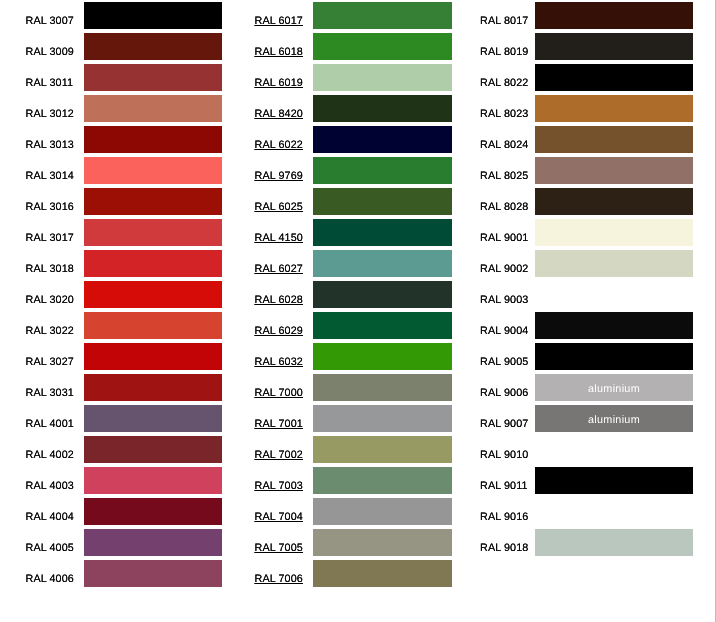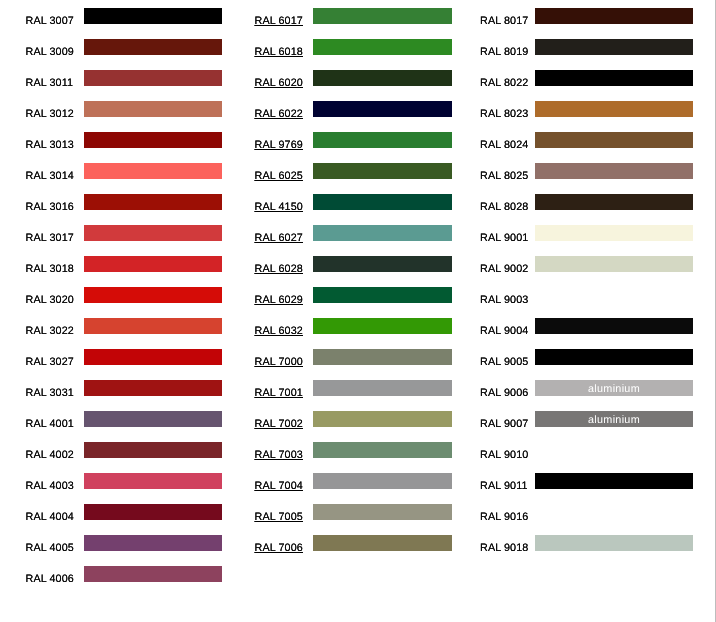--- a/index.html
+++ b/index.html
@@ -18,21 +18,21 @@
   .row{position:relative;height:31px;display:flex;align-items:center;}
   .lbl{
     font-size:10.8px;color:#0d0d0d;letter-spacing:0.1px;white-space:nowrap;
     text-align:left;position:relative;top:1px;
     text-shadow:0 0 0.35px rgba(0,0,0,0.95);
     margin-top:8px;
   }
   .col1 .lbl{width:47px;margin-left:25.5px;}
   .col2 .lbl{width:47px;margin-left:23.5px;}
   .col3 .lbl{width:47px;margin-left:19px;}
-  .sw{height:16px;display:block;position:relative;}
+  .sw{height:27px;display:block;position:relative;}
   .col1 .sw{width:138.5px;margin-left:11.5px;}
   .col2 .sw{width:139.5px;margin-left:11.5px;}
   .col3 .sw{width:158.5px;margin-left:8px;}
   .sw-text{
     position:absolute;left:0;right:0;top:50%;transform:translateY(-50%);margin-top:1px;
     text-align:center;color:#fff;font-size:10.8px;letter-spacing:0.3px;
   }
 </style>
 </head>
 <body>
@@ -119,21 +119,25 @@
     <div class="col col2">
       <div class="row">
         <span class="lbl">RAL 6017</span>
         <span class="sw" style="background-color: rgb(53, 128, 52);"></span>
       </div>
       <div class="row">
         <span class="lbl">RAL 6018</span>
         <span class="sw" style="background-color: rgb(45, 138, 34);"></span>
       </div>
       <div class="row">
-        <span class="lbl">RAL 6020</span>
+        <span class="lbl">RAL 6019</span>
+        <span class="sw" style="background-color: rgb(175, 205, 168);"></span>
+      </div>
+      <div class="row">
+        <span class="lbl">RAL 8420</span>
         <span class="sw" style="background-color: rgb(31, 51, 23);"></span>
       </div>
       <div class="row">
         <span class="lbl">RAL 6022</span>
         <span class="sw" style="background-color: rgb(0, 2, 50);"></span>
       </div>
       <div class="row">
         <span class="lbl">RAL 9769</span>
         <span class="sw" style="background-color: rgb(41, 125, 47);"></span>
       </div>

